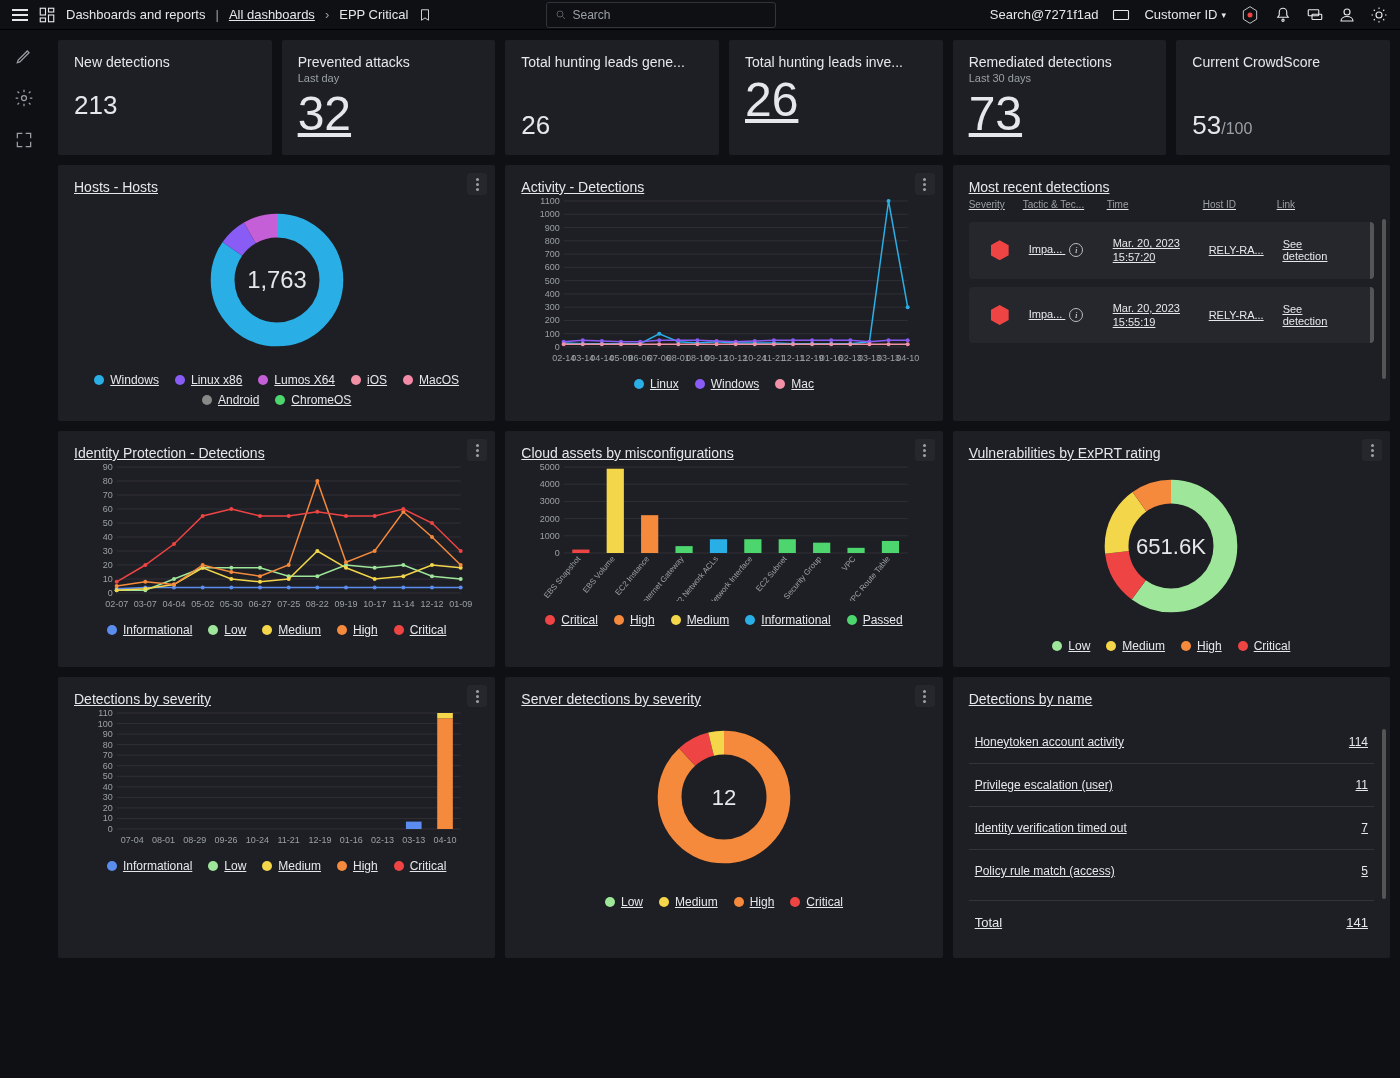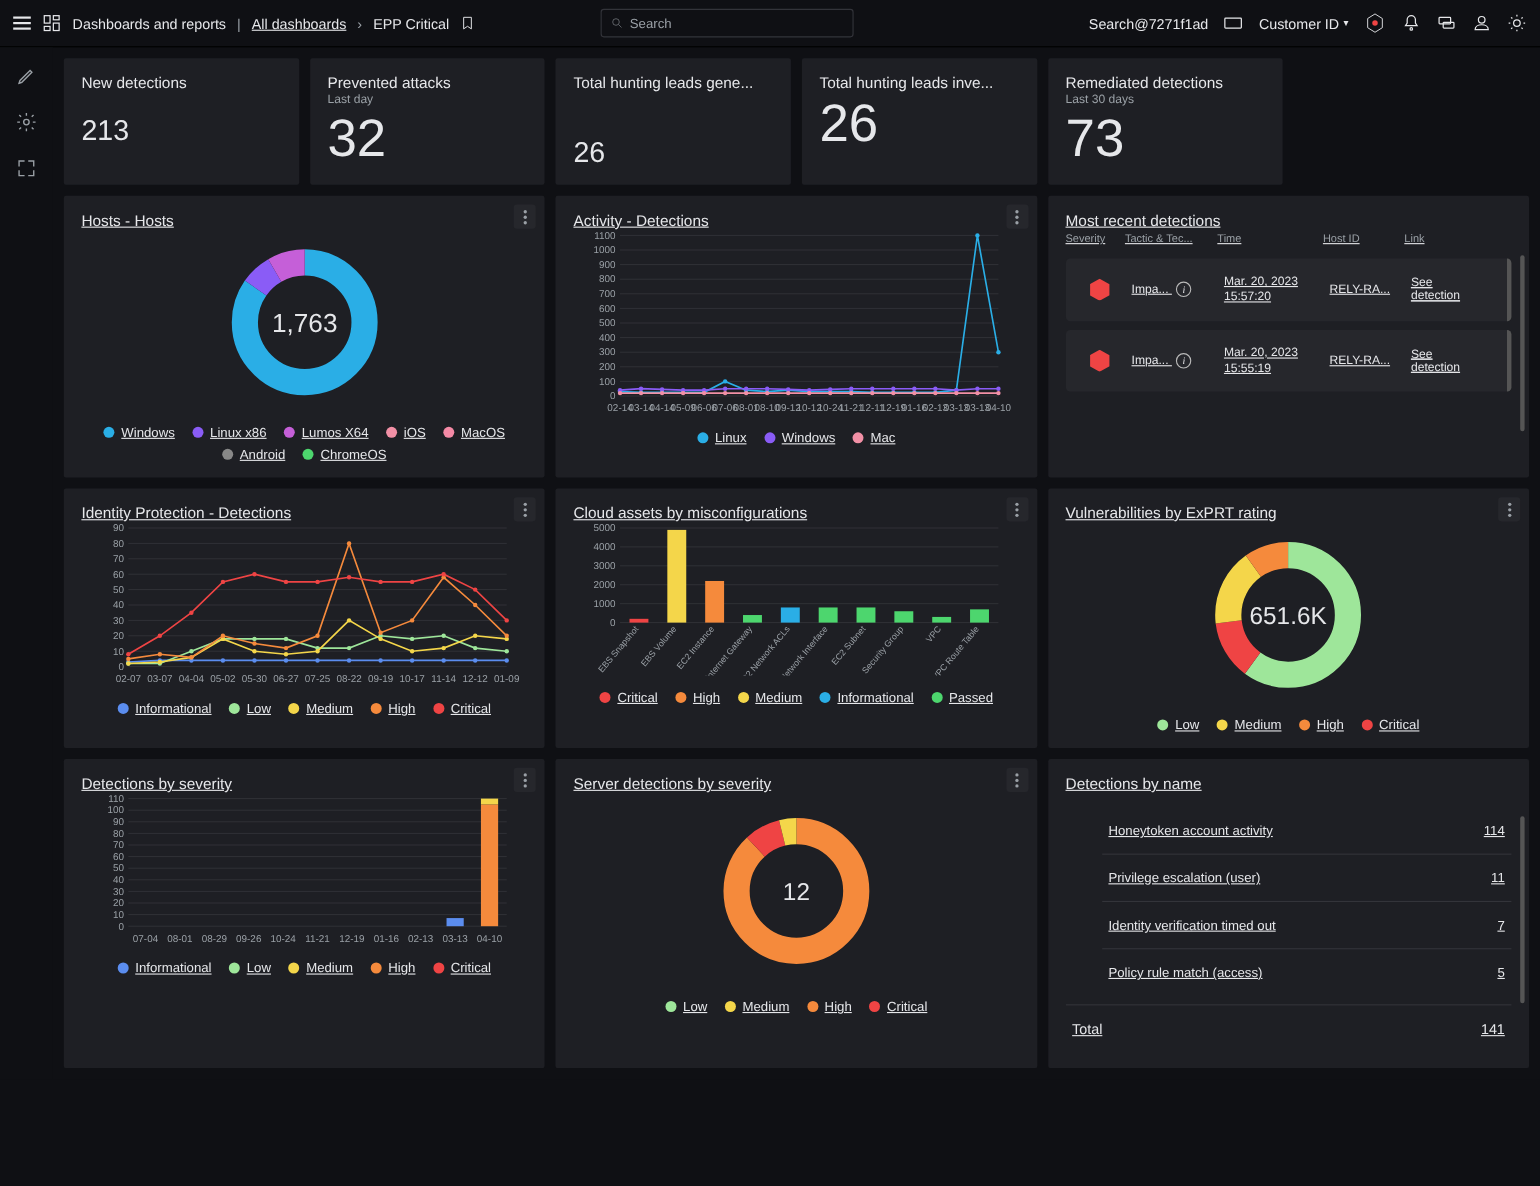--- a/index.html
+++ b/index.html
@@ -4,40 +4,40 @@
 <style>
   :root{
     --bg:#0f1014; --panel:#1e1f24; --panel2:#26272c; --text:#e6e7ea;
     --muted:#9aa0a6; --accent:#2aaee6; --border:#33343a;
     --c-blue:#2aaee6; --c-green:#9ee69a; --c-green2:#4dd66e; --c-yellow:#f4d64a;
     --c-orange:#f58a3c; --c-red:#ef4444; --c-purple:#8a5cf6; --c-pink:#f290a6;
     --c-magenta:#c55fd8; --c-gray:#888; --c-teal:#1ac4c4;
   }
   *{box-sizing:border-box;font-family:-apple-system,Segoe UI,Helvetica,Arial,sans-serif;}
   html,body{margin:0;padding:0;background:var(--bg);color:var(--text);width:1400px;}
-  .topbar{height:43px;background:var(--bg);display:flex;align-items:center;gap:12px;padding:0 12px;border-bottom:1px solid #000;font-size:13px;}
+  .topbar{height:30px;background:var(--bg);display:flex;align-items:center;gap:12px;padding:0 12px;border-bottom:1px solid #000;font-size:13px;}
   .topbar .left{display:flex;align-items:center;gap:10px;}
   .ham{display:flex;flex-direction:column;gap:3px;cursor:pointer;}
   .ham span{width:16px;height:2px;background:var(--text);}
   .topbar a{color:var(--text);}
   .crumb-link{text-decoration:underline;}
   .sep{color:var(--muted);}
   .search{margin:0 auto;width:230px;height:26px;border:1px solid var(--border);border-radius:3px;display:flex;align-items:center;gap:6px;padding:0 8px;color:var(--muted);font-size:12px;}
   .search svg{width:12px;height:12px;}
   .topbar .right{display:flex;align-items:center;gap:14px;margin-left:auto;}
   .ico{width:18px;height:18px;fill:none;stroke:var(--text);stroke-width:1.5;}
   .tri{font-size:9px;}
   .body{display:flex;}
   .sidebar{width:48px;background:var(--bg);padding-top:16px;display:flex;flex-direction:column;align-items:center;gap:22px;}
   .side-ico{width:20px;height:20px;stroke:var(--muted);fill:none;stroke-width:1.5;cursor:pointer;}
   .grid{flex:1;padding:10px;display:grid;grid-template-columns:repeat(6,1fr);grid-auto-rows:minmax(0,auto);gap:10px;}
   .tile{background:var(--panel);border-radius:2px;padding:14px 16px;position:relative;}
   .tile h3{margin:0;font-size:14px;font-weight:500;color:var(--text);}
   .tile .sub{font-size:11px;color:var(--muted);margin-top:2px;}
-  .big{font-size:48px;font-weight:300;line-height:1;margin-top:6px;}
+  .big{font-size:48px;font-weight:300;line-height:1;margin-top:6px;text-decoration:underline;}
   .big2{font-size:26px;font-weight:300;margin-top:20px;}
   .menu{position:absolute;top:8px;right:8px;width:20px;height:22px;background:var(--panel2);border-radius:3px;display:flex;align-items:center;justify-content:center;cursor:pointer;}
   .menu span{width:3px;height:3px;background:var(--muted);border-radius:50%;box-shadow:0 -5px 0 var(--muted),0 5px 0 var(--muted);}
   .legend{display:flex;flex-wrap:wrap;gap:6px 16px;justify-content:center;font-size:12px;margin-top:8px;}
   .legend .it{display:flex;align-items:center;gap:6px;color:var(--text);}
   .dot{width:10px;height:10px;border-radius:50%;}
   .span2{grid-column:span 2;text-decoration:underline;}
   .chartwrap{display:flex;align-items:center;justify-content:center;}
   
   .axlbl{font-size:9px;fill:#9aa0a6;}
@@ -46,21 +46,21 @@
   
   .rd-head{display:grid;grid-template-columns:50px 80px 92px 70px 60px;font-size:10px;color:var(--muted);gap:4px;padding:4px 0;}
   .rd-row{display:grid;grid-template-columns:50px 80px 92px 70px 60px;align-items:center;gap:4px;background:var(--panel2);padding:14px 6px;margin-top:8px;font-size:11px;border-radius:4px;position:relative;}
   .rd-row::after{content:"";position:absolute;right:0;top:0;bottom:0;width:4px;background:#555;border-radius:0 4px 4px 0;}
   .hex{width:18px;height:20px;background:var(--c-red);clip-path:polygon(50% 0,100% 25%,100% 75%,50% 100%,0 75%,0 25%);}
   .info-i{width:14px;height:14px;border:1px solid #bbb;border-radius:50%;display:inline-flex;align-items:center;justify-content:center;font-size:9px;font-style:italic;font-family:serif;margin-left:4px;}
   .linku{text-decoration:underline;color:var(--text);cursor:pointer;}
   
   .barxl{font-size:8px;fill:#9aa0a6;}
   
-  .dn-row{display:flex;justify-content:space-between;align-items:flex-start;padding:14px 6px;font-size:12px;border-top:1px solid var(--border);margin-left:33px;}
+  .dn-row{display:flex;justify-content:space-between;align-items:flex-start;padding:14px 6px;font-size:12px;border-top:1px solid var(--border);}
   .dn-row:first-of-type{border-top:none;}
   .dn-total{display:flex;justify-content:space-between;padding:14px 6px;font-size:13px;border-top:1px solid var(--border);margin-top:8px;}
   .scroll-ind{position:absolute;right:4px;top:54px;width:4px;height:160px;background:#555;border-radius:2px;}
 </style>
 </head>
 <body>
 
 <div class="topbar">
   <div class="left">
     <div class="ham">
@@ -164,20 +164,24 @@
       <div class="big2" style="margin-top:40px">26</div>
     </div>
     <div class="tile">
       <h3>Total hunting leads inve...</h3>
       <div class="big">26</div>
     </div>
     <div class="tile">
       <h3>Remediated detections</h3>
       <div class="sub">Last 30 days</div>
       <div class="big">73</div>
+    </div>
+    <div class="tile">
+      <h3>Current CrowdScore</h3>
+      <div class="big2" style="margin-top:40px"><span>53</span><span style="font-size:16px;color:var(--muted)">/100</span></div>
     </div>
 
     <div class="tile span2">
       <h3>Hosts - Hosts</h3>
       <div class="menu">
           <span></span>
         </div>
       <div class="chartwrap" style="height:170px;">
         <svg width="170" height="170" viewBox="0 0 100 100">
           <circle cx="50" cy="50" r="32" fill="none" stroke="#2aaee6" stroke-width="14" stroke-dasharray="170 200" transform="rotate(-90 50 50)"></circle>

